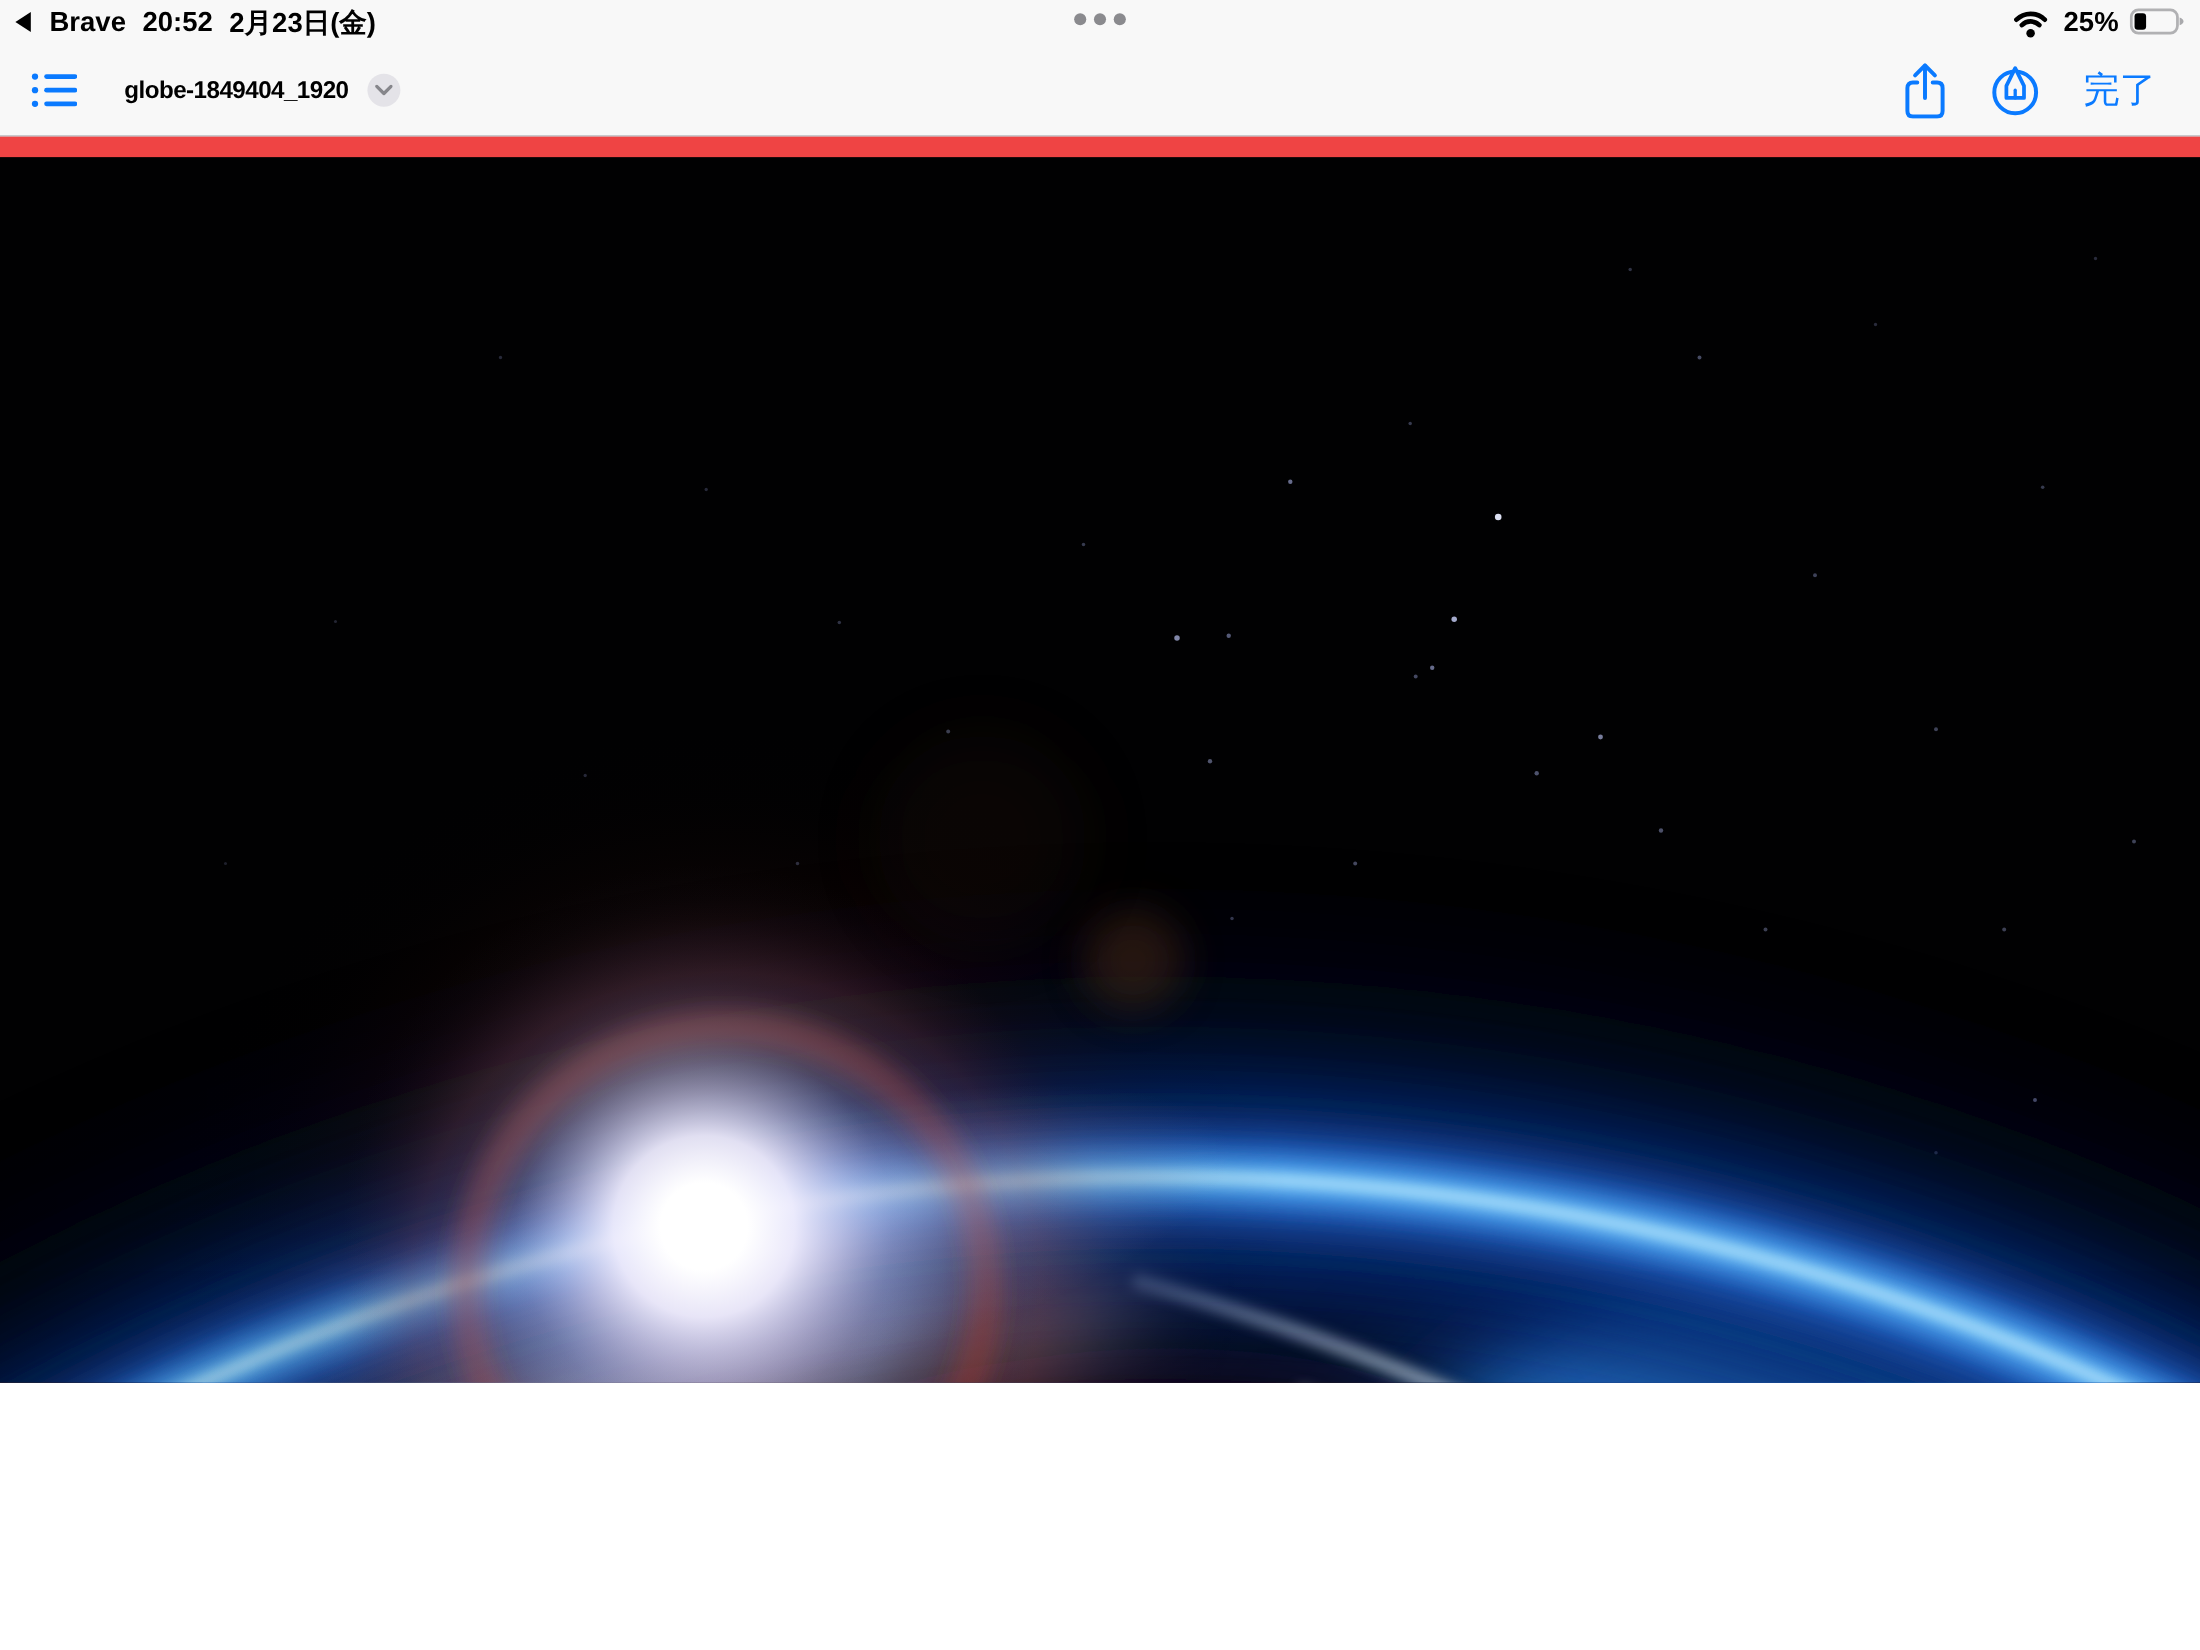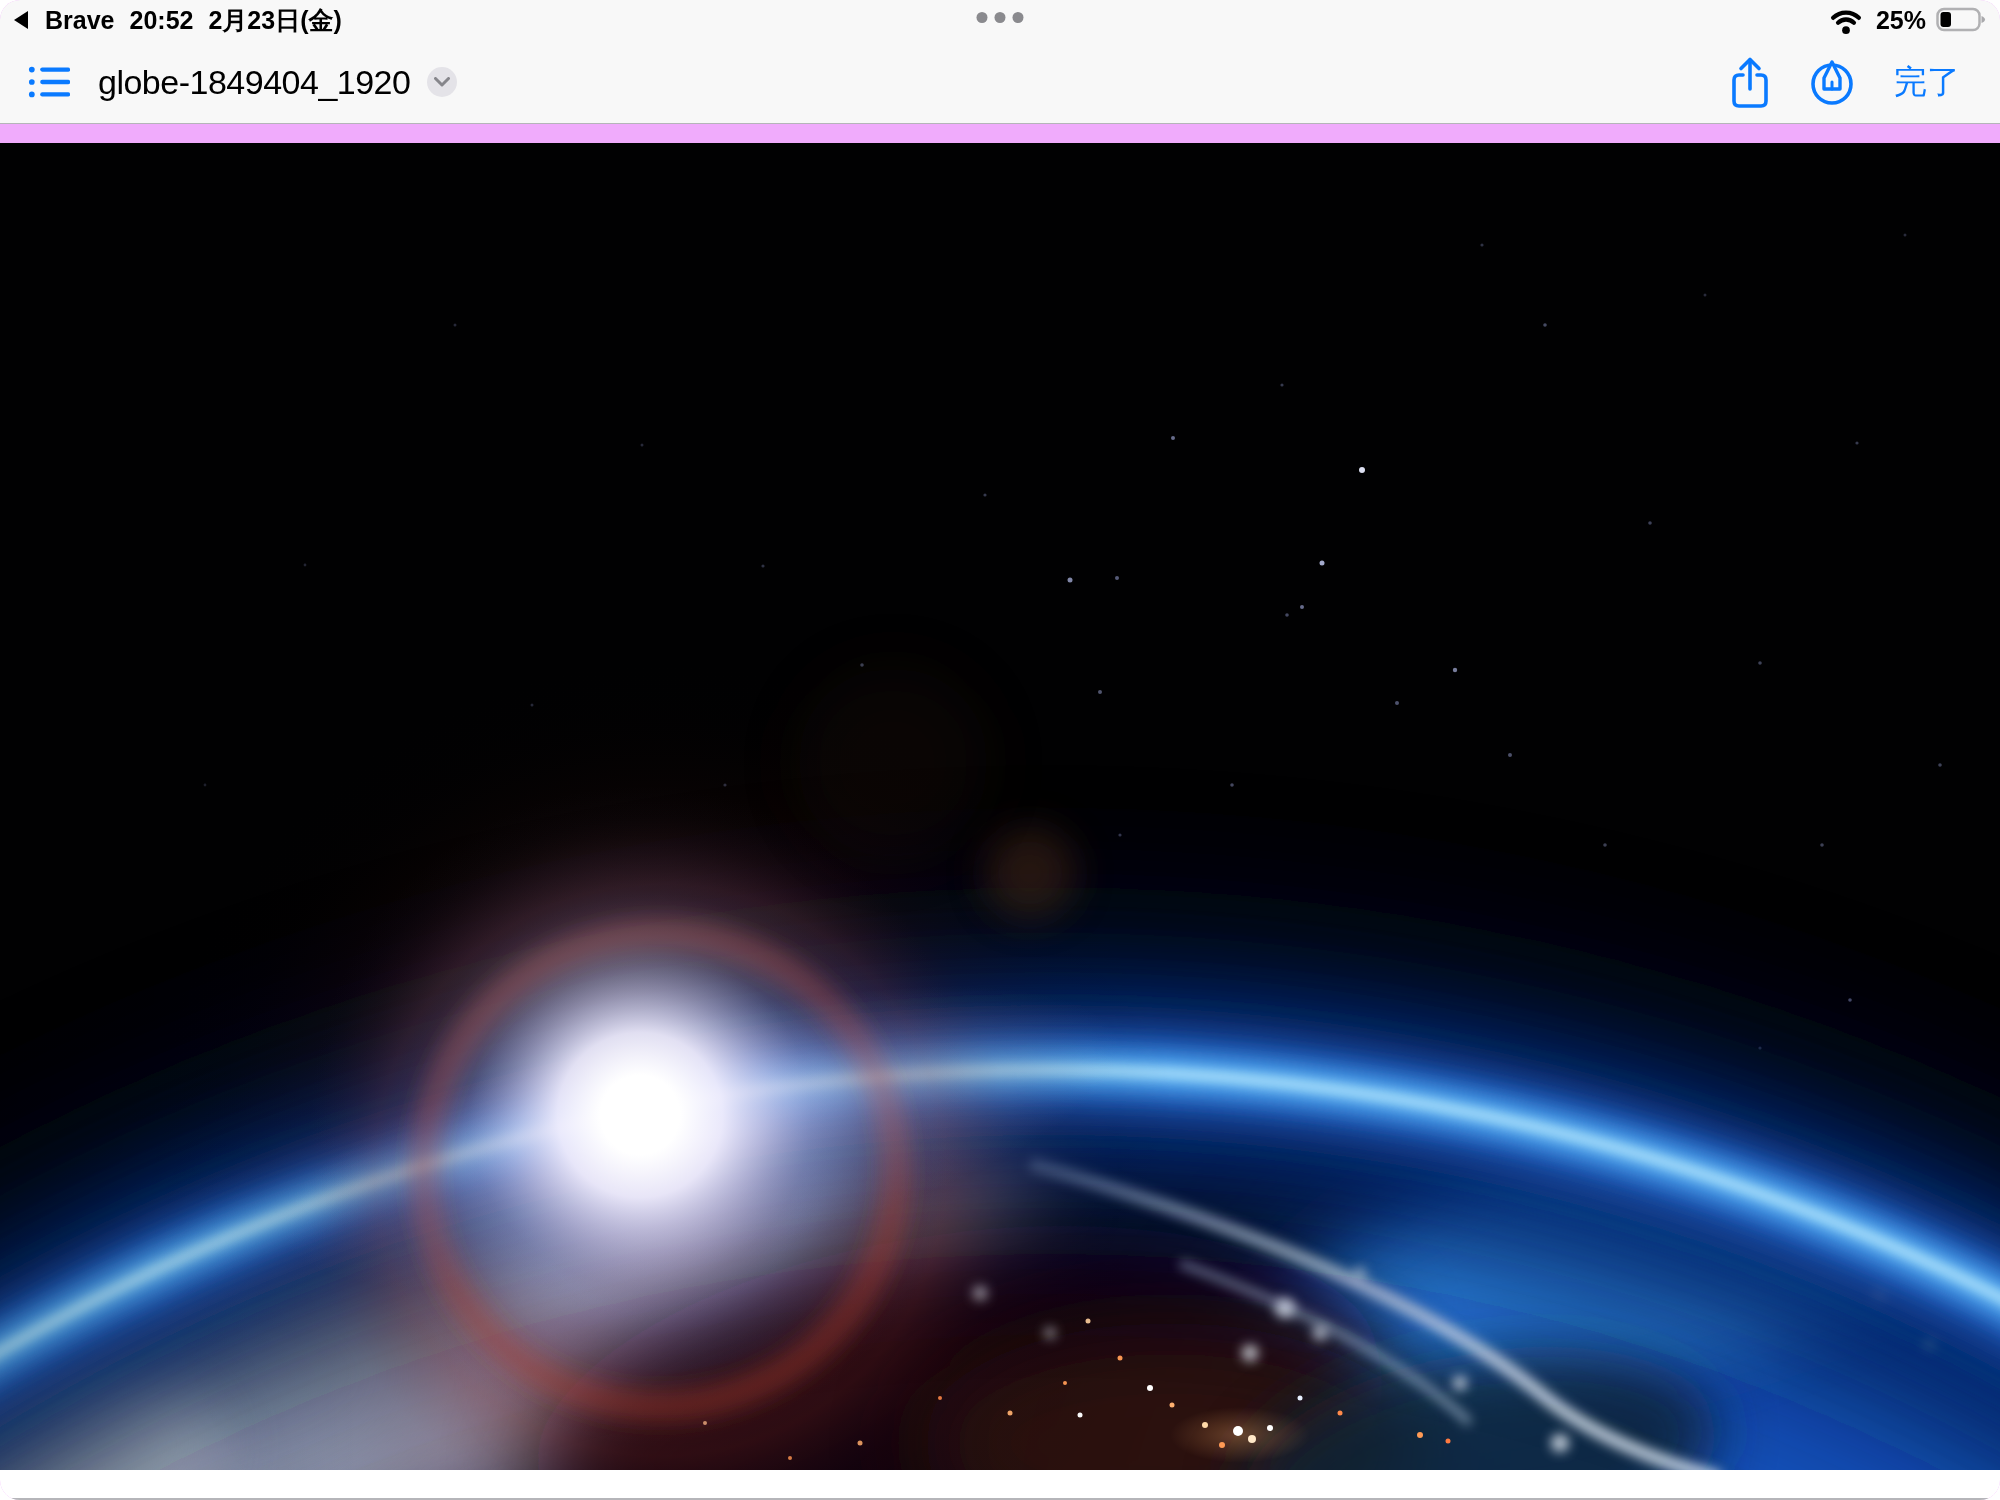--- a/index.html
+++ b/index.html
@@ -1,18 +1,18 @@
 <!DOCTYPE html>
 <html style="--accent: #0a7aff; --bar-bg: #f8f8f8; --hairline: #b5b5b9; --status-text: #000000; --dots: #8a8a8e; --chevron-bg: #e4e3e8; --chevron-fg: #86868b;"><head>
 <meta charset="utf-8">
 <style>
   html,body{margin:0;padding:0;background:#fff;}
   .screen{
-    position:relative;width:2000px;height:1500px;overflow:hidden;
-    background:#f0abfc;font-family:"Liberation Sans",sans-serif;border-radius:20px;
+    position:relative;width:2000px;height:1257px;overflow:hidden;
+    background:#ef4444;font-family:"Liberation Sans",sans-serif;
     -webkit-font-smoothing:antialiased;
   }
   
   .header{
     position:absolute;top:0;left:0;width:2000px;height:124px;
     background:var(--bar-bg,#f8f8f8);
     border-bottom:1.5px solid var(--hairline,#b5b5b9);
     box-sizing:border-box;
   }
   .statusbar{
@@ -27,21 +27,21 @@
     border-top:9px solid transparent;border-bottom:9px solid transparent;
     border-right:14px solid var(--status-text,#000);margin-right:2px;
   }
   .sb-dots{position:absolute;left:50%;top:12px;transform:translateX(-50%);display:flex;gap:7px;}
   .sb-dots i{width:11px;height:11px;border-radius:50%;background:var(--dots,#8a8a8e);display:block;}
   .sb-right{display:flex;align-items:center;gap:10px;}
   .toolbar{
     position:absolute;top:40px;left:0;right:0;height:84px;
     display:flex;align-items:center;padding:0 40px 0 28px;box-sizing:border-box;
   }
-  .tb-title{font-size:34px;font-weight:400;color:#000;margin-left:28px;letter-spacing:-0.5px;}
+  .tb-title{font-size:22px;font-weight:700;color:#000;margin-left:43px;letter-spacing:-0.5px;}
   .chev-btn{
     width:30px;height:30px;border-radius:50%;margin-left:17px;
     background:var(--chevron-bg,#e4e3e8);
     display:flex;align-items:center;justify-content:center;border:none;padding:0;cursor:pointer;
   }
   .tb-right{margin-left:auto;display:flex;align-items:center;gap:40px;justify-content:space-between;}
   .icon-btn{background:none;border:none;padding:0;cursor:pointer;display:flex;align-items:center;}
   .done-btn{
     background:none;border:none;padding:0;cursor:pointer;
     font-family:"Liberation Sans",sans-serif;

